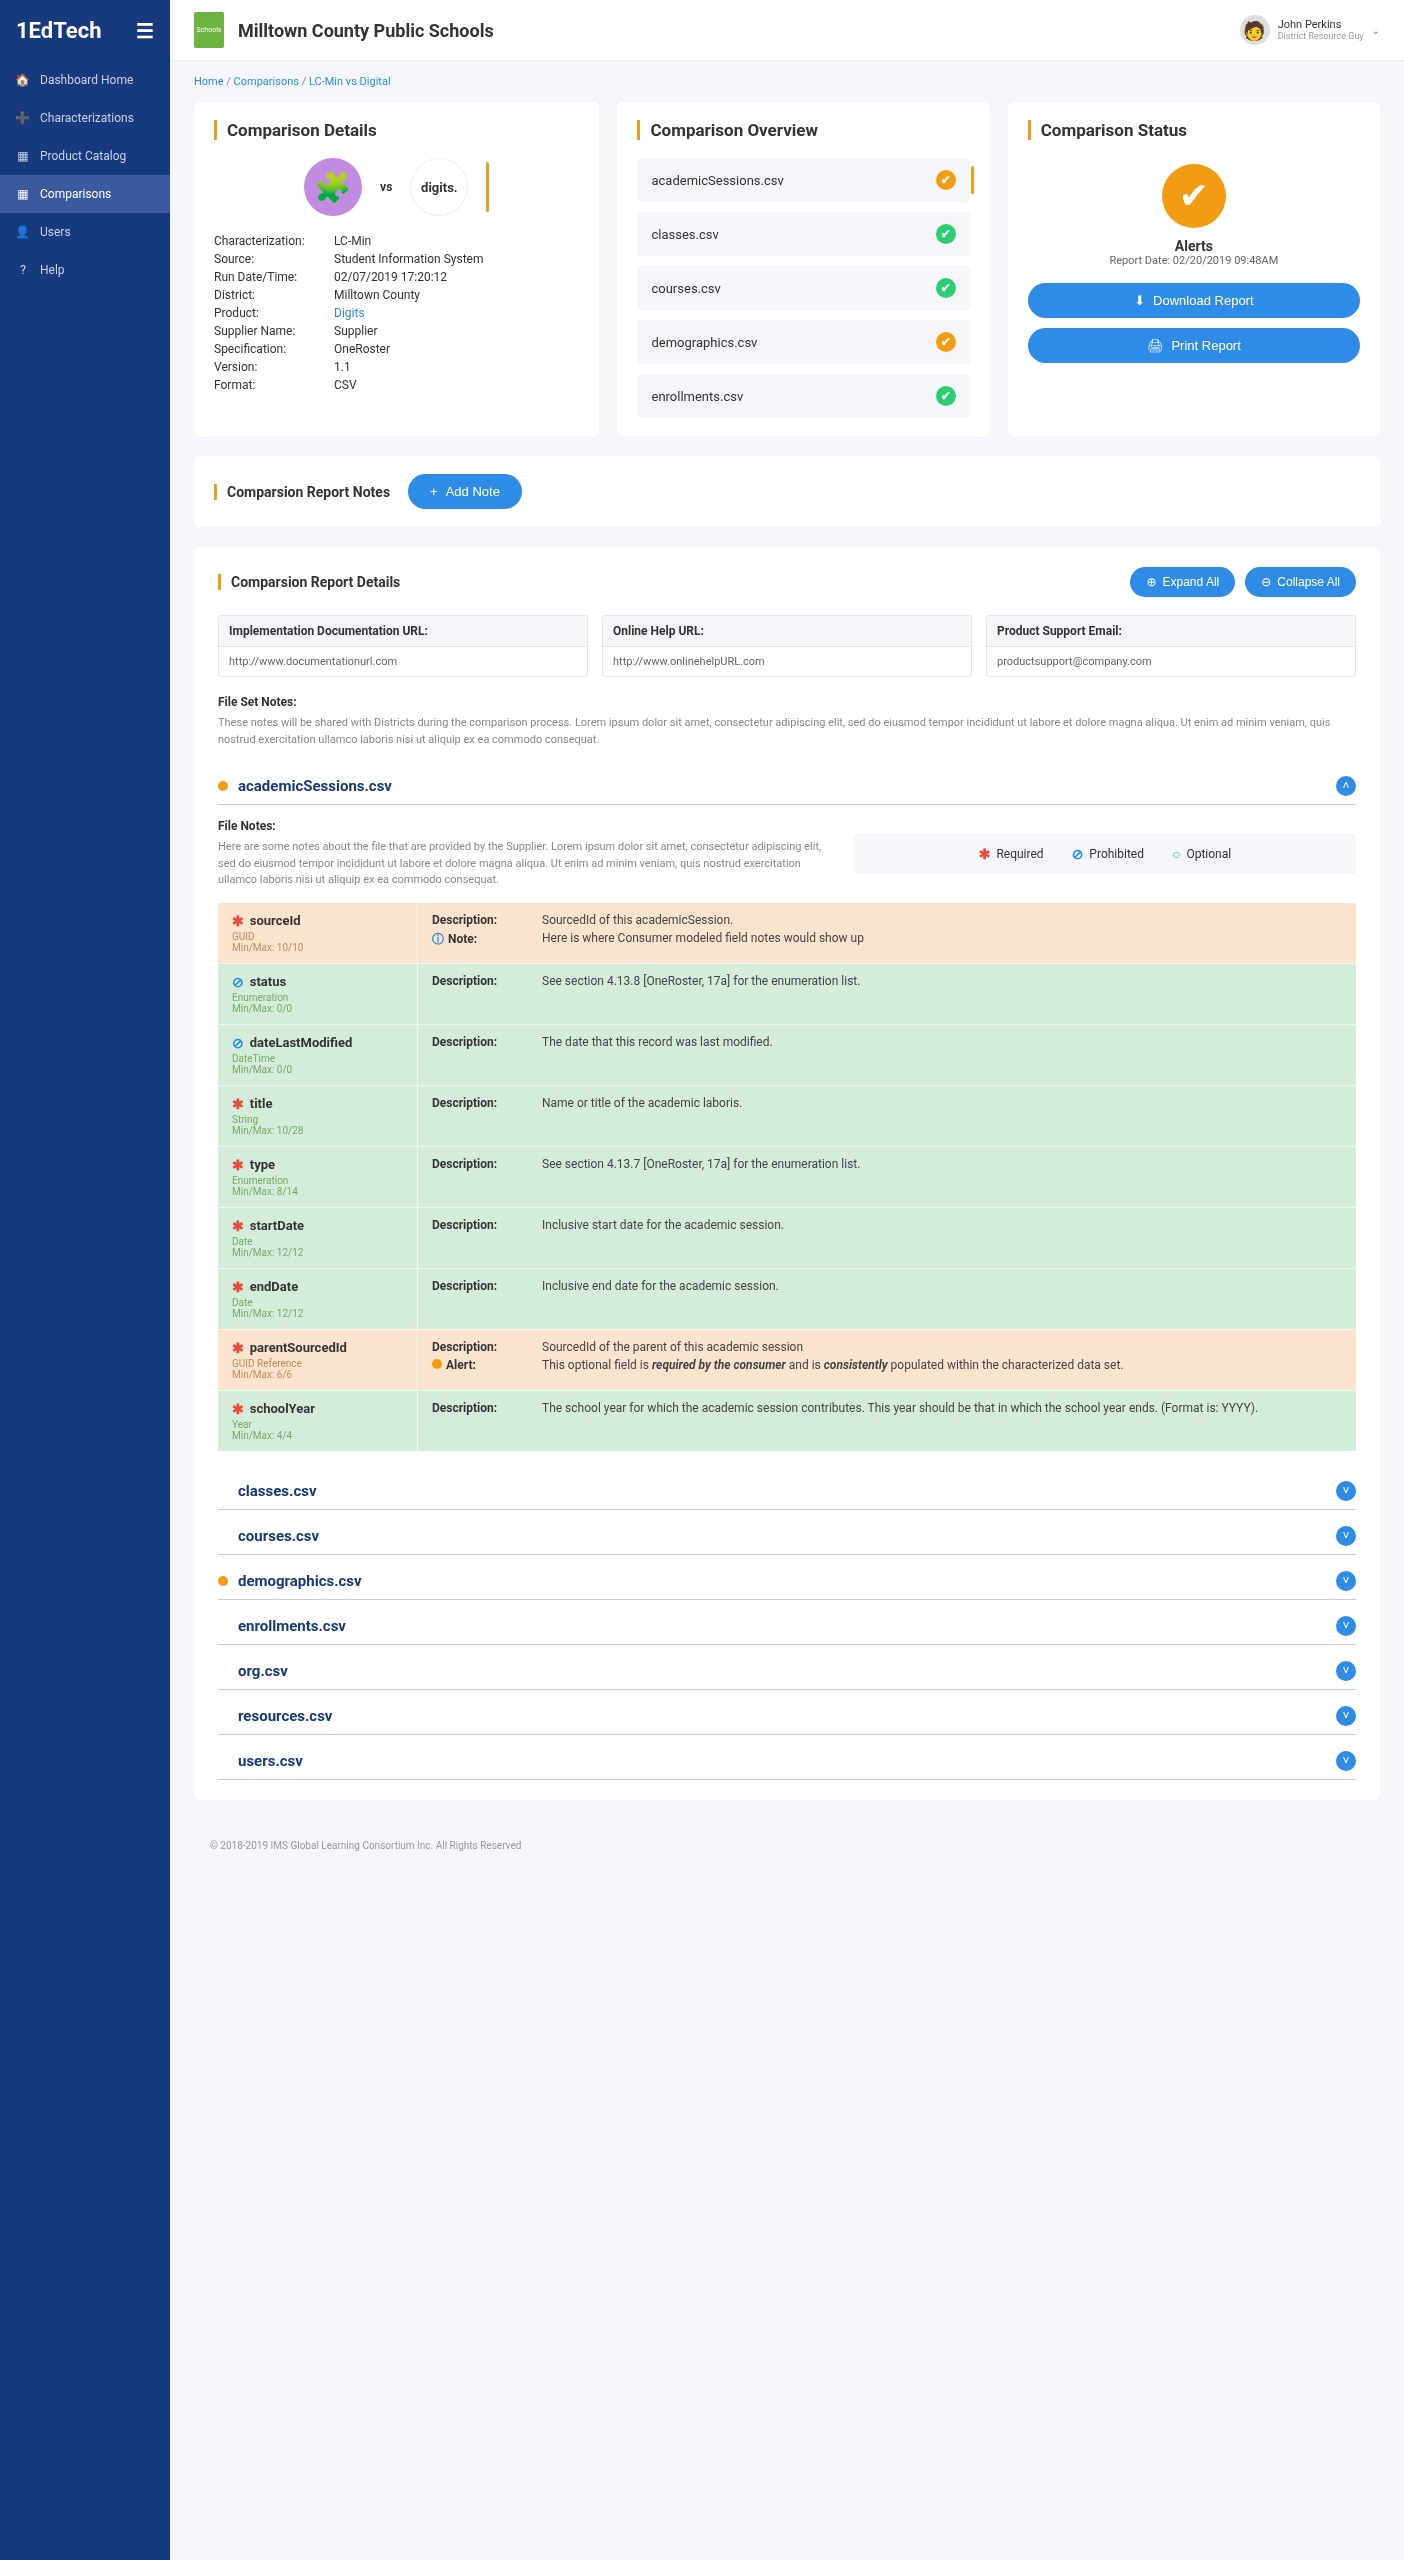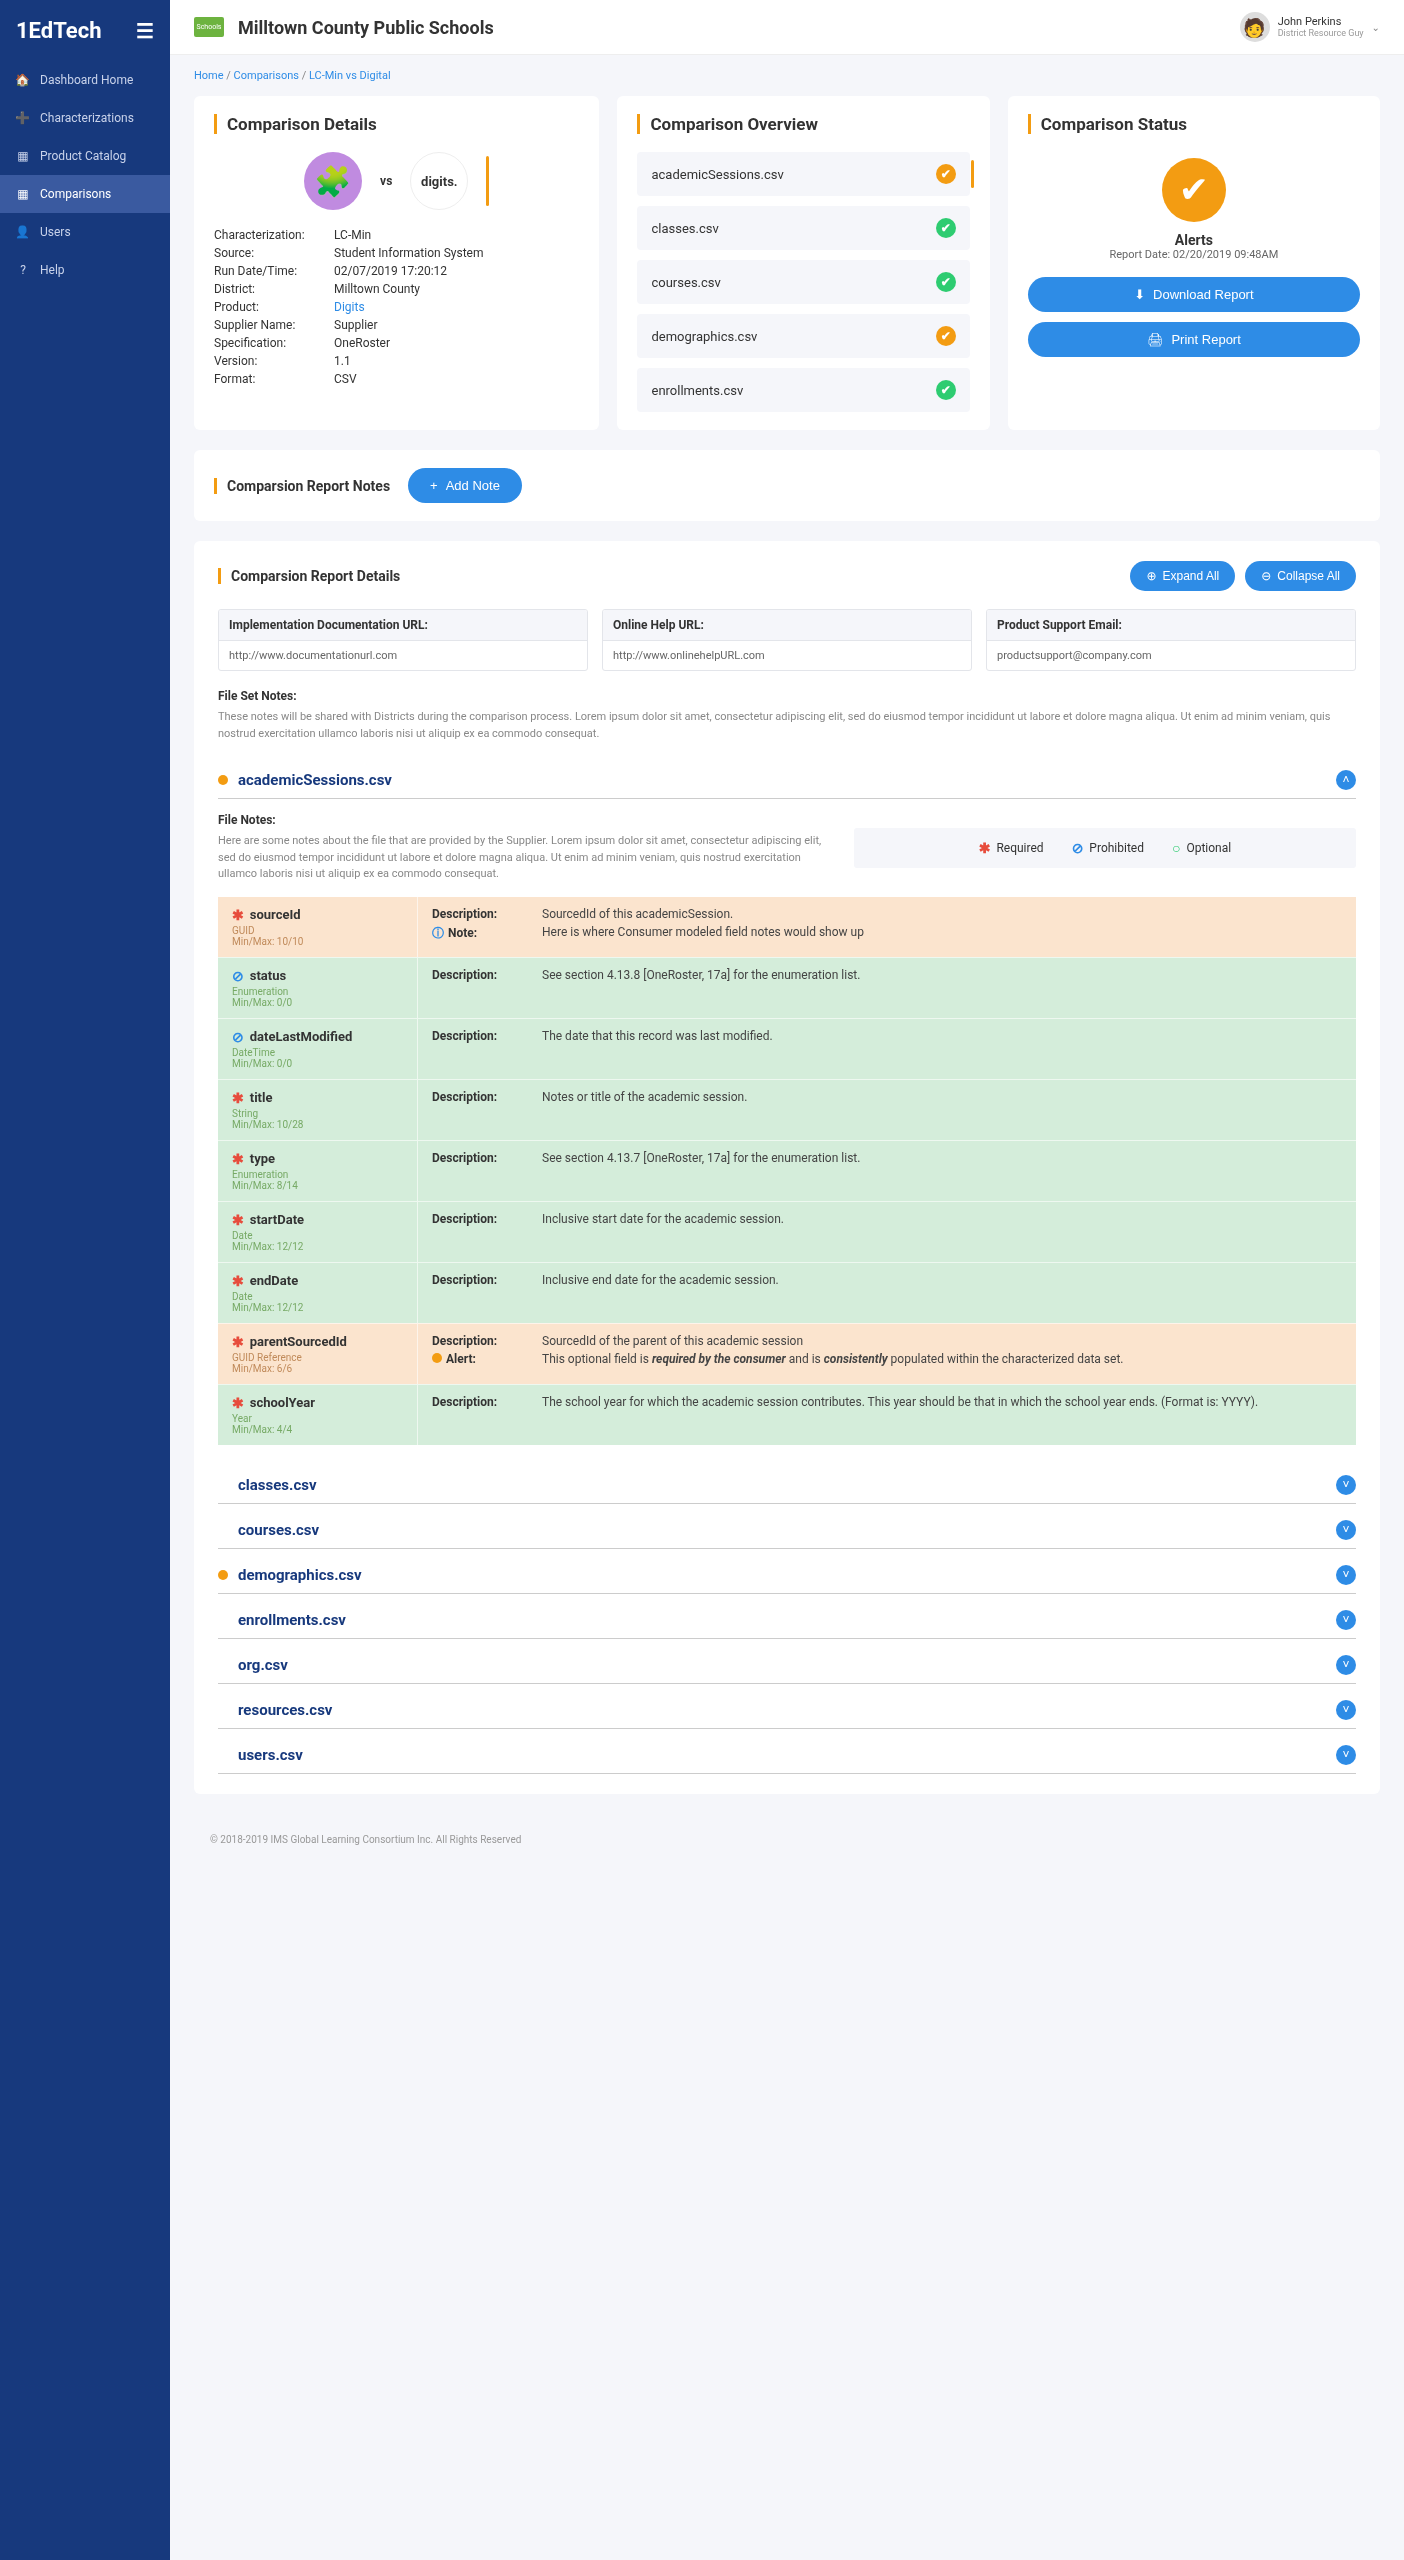--- a/index.html
+++ b/index.html
@@ -7,21 +7,21 @@
 .app { display: flex; min-height: 100vh; }
 .sidebar { width: 170px; background: #17397d; color: #fff; flex-shrink: 0; }
 .sidebar-brand { display: flex; align-items: center; justify-content: space-between; padding: 18px 16px; font-size: 22px; font-weight: 700; }
 .sidebar-brand .hamburger { font-size: 20px; cursor: pointer; }
 .sidebar-nav { list-style: none; }
 .sidebar-nav li { display: flex; align-items: center; gap: 10px; padding: 12px 16px; font-size: 12px; cursor: pointer; color: #c8d2ea; }
 .sidebar-nav li.active { background: #3a5aa0; color: #fff; }
 .sidebar-nav li .icon { width: 14px; display: inline-flex; align-items: center; justify-content: center; }
 .main { flex: 1; display: flex; flex-direction: column; }
 .topbar { background: #fff; display: flex; align-items: center; padding: 12px 24px; border-bottom: 1px solid #eee; }
-.topbar .logo { width: 30px; height: 20px; background: #6db33f; border-radius: 2px; margin-right: 14px; font-size: 7px; color:#fff; display:flex; align-items:center; justify-content:center; }
+.topbar .logo { width: 30px; height: 36px; background: #6db33f; border-radius: 2px; margin-right: 14px; font-size: 7px; color:#fff; display:flex; align-items:center; justify-content:center; }
 .topbar .org-name { font-size: 18px; font-weight: 700; }
 .topbar .user { margin-left: auto; display: flex; align-items: center; gap: 8px; }
 .topbar .avatar { width: 30px; height: 30px; border-radius: 50%; background: #ddd; display:flex; align-items:center; justify-content:center; font-size: 18px; }
 .topbar .user-meta { font-size: 11px; line-height: 1.2; }
 .topbar .user-meta .role { color: #999; font-size: 9px; }
 .topbar .chev { color:#888; font-size:10px; }
 .content { padding: 14px 24px 40px; }
 .breadcrumb { font-size: 11px; color: #888; margin-bottom: 14px; }
 .breadcrumb a { color: #2e8ce6; text-decoration: none; }
 .breadcrumb span.cur { color: #2e8ce6; }
@@ -335,21 +335,21 @@
               <div class="field-row ok">
     <div class="field-left">
       <div class="fname">
                     <span><span class="sym req">✱</span></span>
                     <span>title</span>
                   </div>
       <div class="ftype">String</div>
       <div class="fminmax">Min/Max: 10/28</div>
     </div>
     <div class="field-mid">Description:</div>
-    <div class="field-right">Notes or title of the academic session.</div>
+    <div class="field-right">Name or title of the academic laboris.</div>
               </div>
               <div class="field-row ok">
     <div class="field-left">
       <div class="fname">
                     <span><span class="sym req">✱</span></span>
                     <span>type</span>
                   </div>
       <div class="ftype">Enumeration</div>
       <div class="fminmax">Min/Max: 8/14</div>
     </div>

